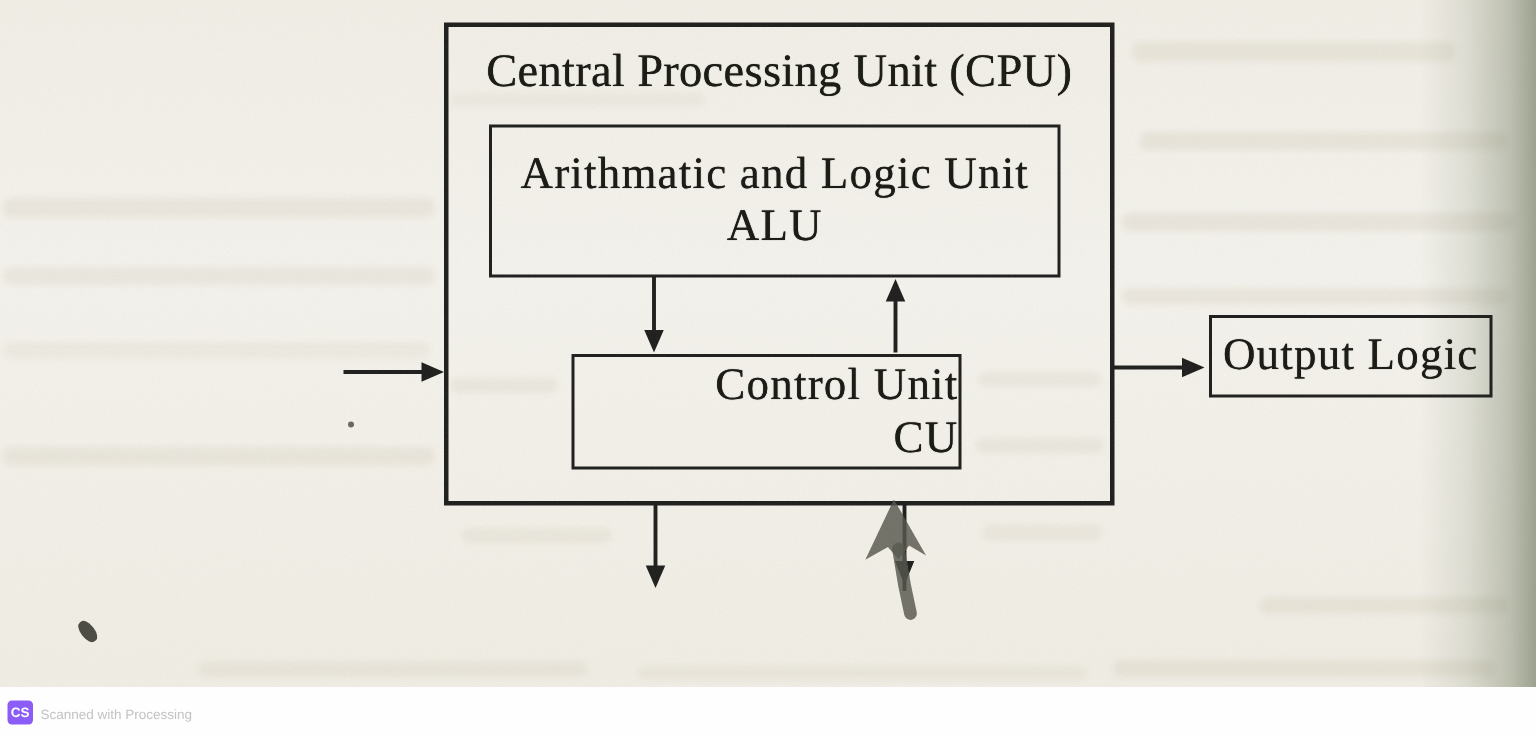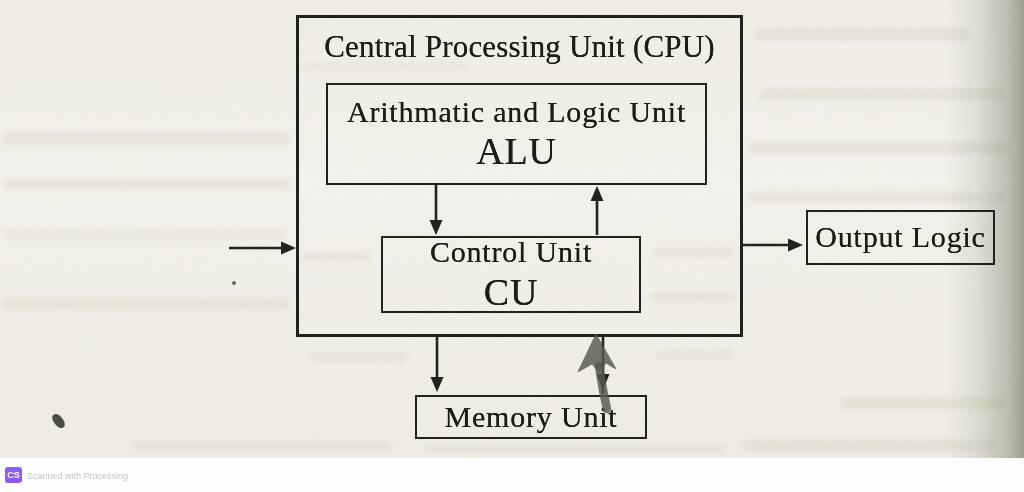--- a/index.html
+++ b/index.html
@@ -33,21 +33,21 @@
   .box{
     position:absolute; border:2.5px solid #1c1c1a; background:transparent;
     display:flex; flex-direction:column; align-items:center; justify-content:center;
     color:#171712; text-align:center;
     text-shadow:0 0 0.5px currentColor;
     letter-spacing:0.8px;
   }
   .cpu{ border-width:3px; justify-content:flex-start; }
   .cpu-title{ font-size:31px; margin-top:11px; letter-spacing:0.2px; }
   .lbl{ font-size:30px; line-height:1.16; }
-  .lbl2{ font-size:38px; line-height:1.16; }
+  .lbl2{ font-size:30px; line-height:1.16; }
   svg.arrows, svg.grain{ position:absolute; left:0; top:0; pointer-events:none; }
   .arrow-line{ stroke:#1c1c1a; stroke-width:2.6; }
   .arrow-head{ fill:#1c1c1a; }
   .hand{ fill:#54554b; stroke:#54554b; opacity:0.82; }
   
   .speck{ position:absolute; background:#2b2b26; pointer-events:none; }
   
   .scan-bar{
     position:absolute; left:0; top:458px; width:1024px; height:34px; background:#fefefe;
     font-family:"Liberation Sans","DejaVu Sans",sans-serif;
@@ -95,33 +95,30 @@
 
   <div class="box cpu" style="left:296px;top:15px;width:441px;height:316px;">
     <div class="cpu-title">Central Processing Unit (CPU)</div>
   </div>
 
   <div class="box" style="left:326px;top:83px;width:377px;height:98px;">
     <div class="lbl">Arithmatic and Logic Unit</div>
     <div class="lbl2">ALU</div>
   </div>
 
-  <div class="box" style="left:381px;top:236px;width:256px;height:73px;">
+  <div class="box" style="left:381px;top:236px;width:256px;height:73px;align-items:flex-end;">
     <div class="lbl">Control Unit</div>
     <div class="lbl2">CU</div>
   </div>
 
 
   <div class="box" style="left:806px;top:210px;width:185px;height:51px;">
     <div class="lbl">Output Logic</div>
   </div>
 
-  <div class="box" style="left:415px;top:395px;width:228px;height:40px;">
-    <div class="lbl">Memory Unit</div>
-  </div>
 
   <svg class="arrows" width="1024" height="492" viewBox="0 0 1024 492">
 
     <g>
       <line class="arrow-line" x1="229" y1="248" x2="282" y2="248"></line>
       <polygon class="arrow-head" points="296,248 281,241.5 281,254.5"></polygon>
     </g>
 
     <g>
       <line class="arrow-line" x1="740" y1="245" x2="789" y2="245"></line>

